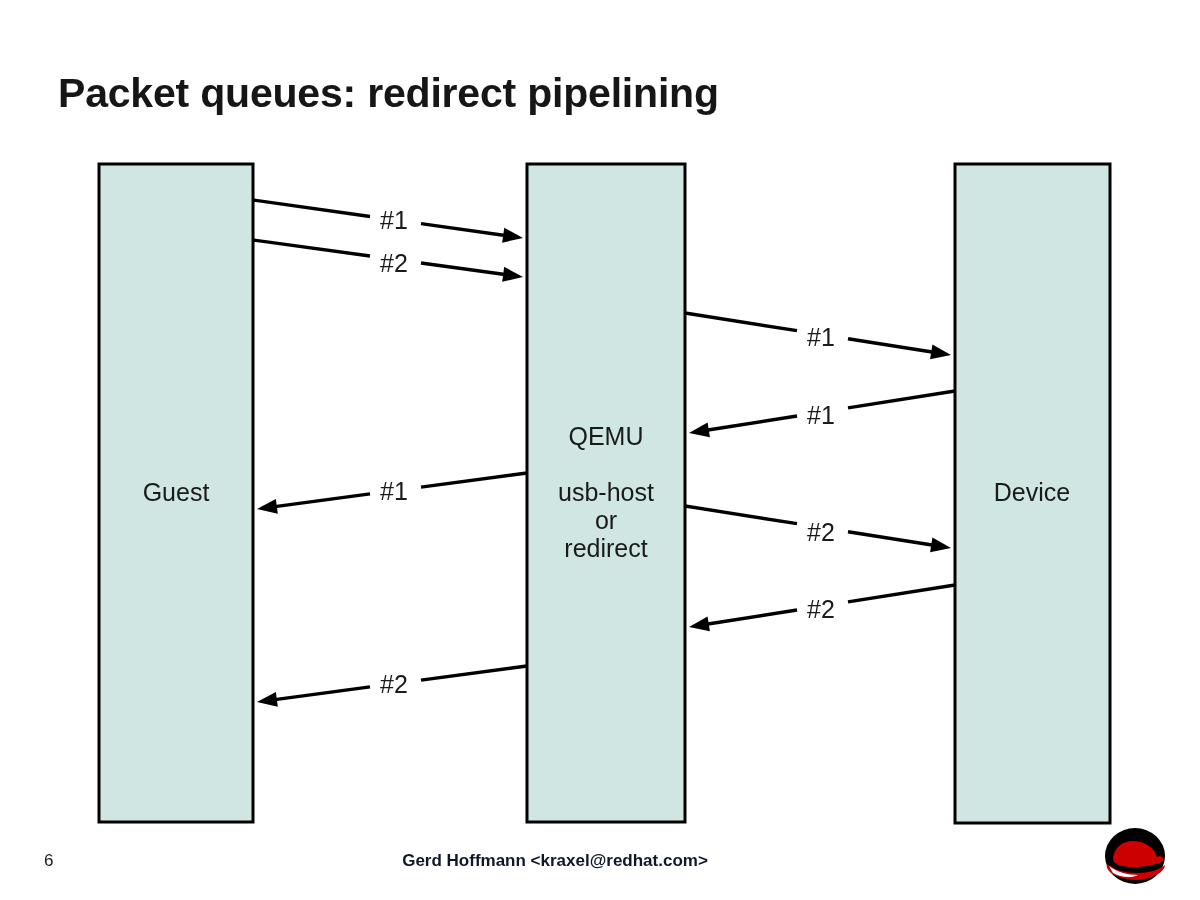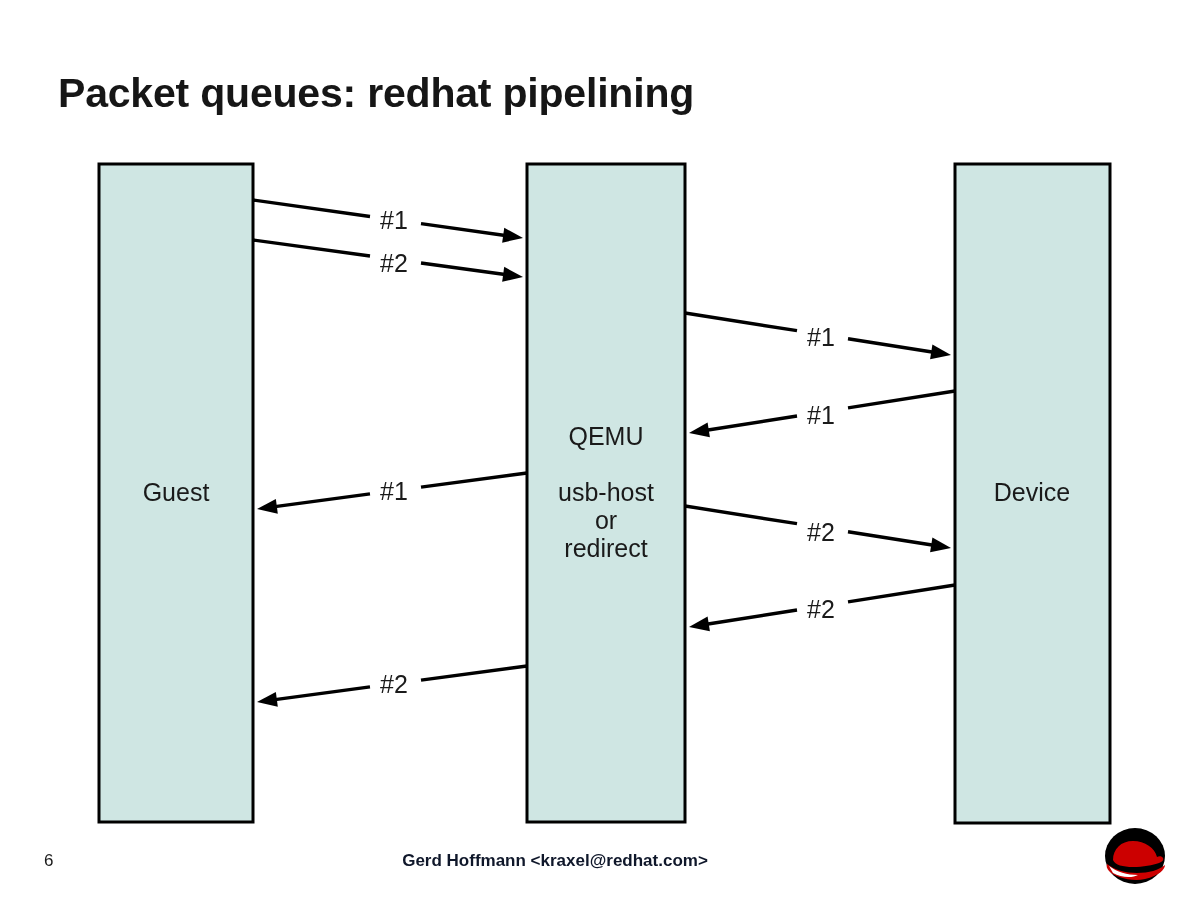--- a/index.html
+++ b/index.html
@@ -80,21 +80,21 @@
     top: 826px;
     width: 84px;
     height: 62px;
   }
 </style>
 </head>
 <body>
 
 <div id="slide" style="background: rgb(255, 255, 255);">
 
-  <div id="slide-title">Packet queues: redhat pipelining</div>
+  <div id="slide-title">Packet queues: redirect pipelining</div>
 
   <svg id="diagram" viewBox="0 0 1200 900">
     <g id="nodes-layer">
         <g>
           <rect x="99" y="164" width="154" height="658" fill="#cfe6e3" class="node-box"></rect>
           <text x="176" y="501" class="node-label" text-anchor="middle" fill="#1a1a1a">Guest</text>
         </g>
         <g>
           <rect x="527" y="164" width="158" height="658" fill="#cfe6e3" class="node-box"></rect>
           <text x="606" y="445" class="node-label" text-anchor="middle" fill="#1a1a1a">QEMU</text>

